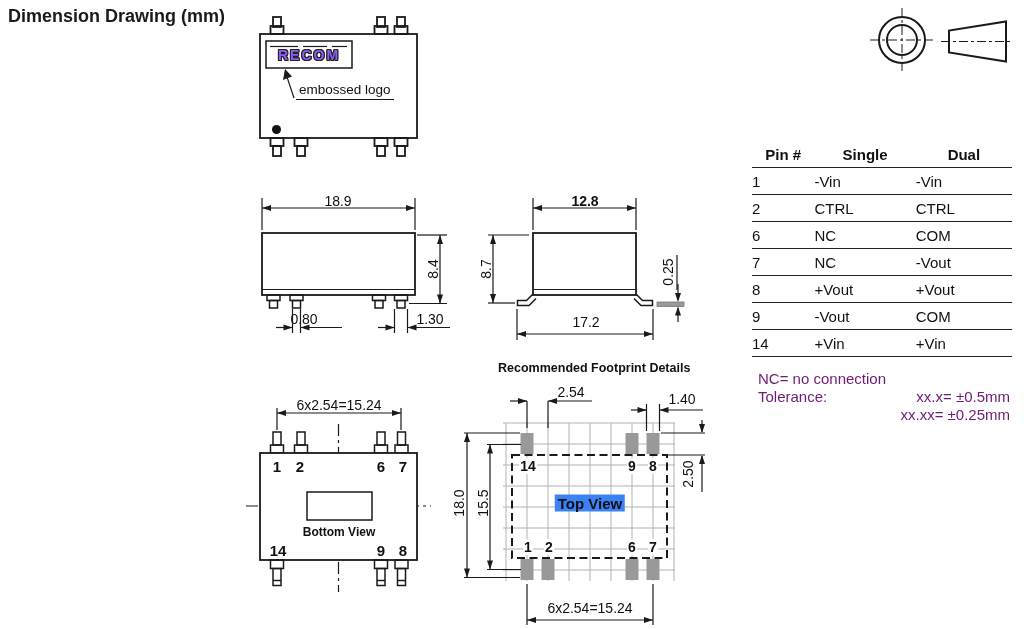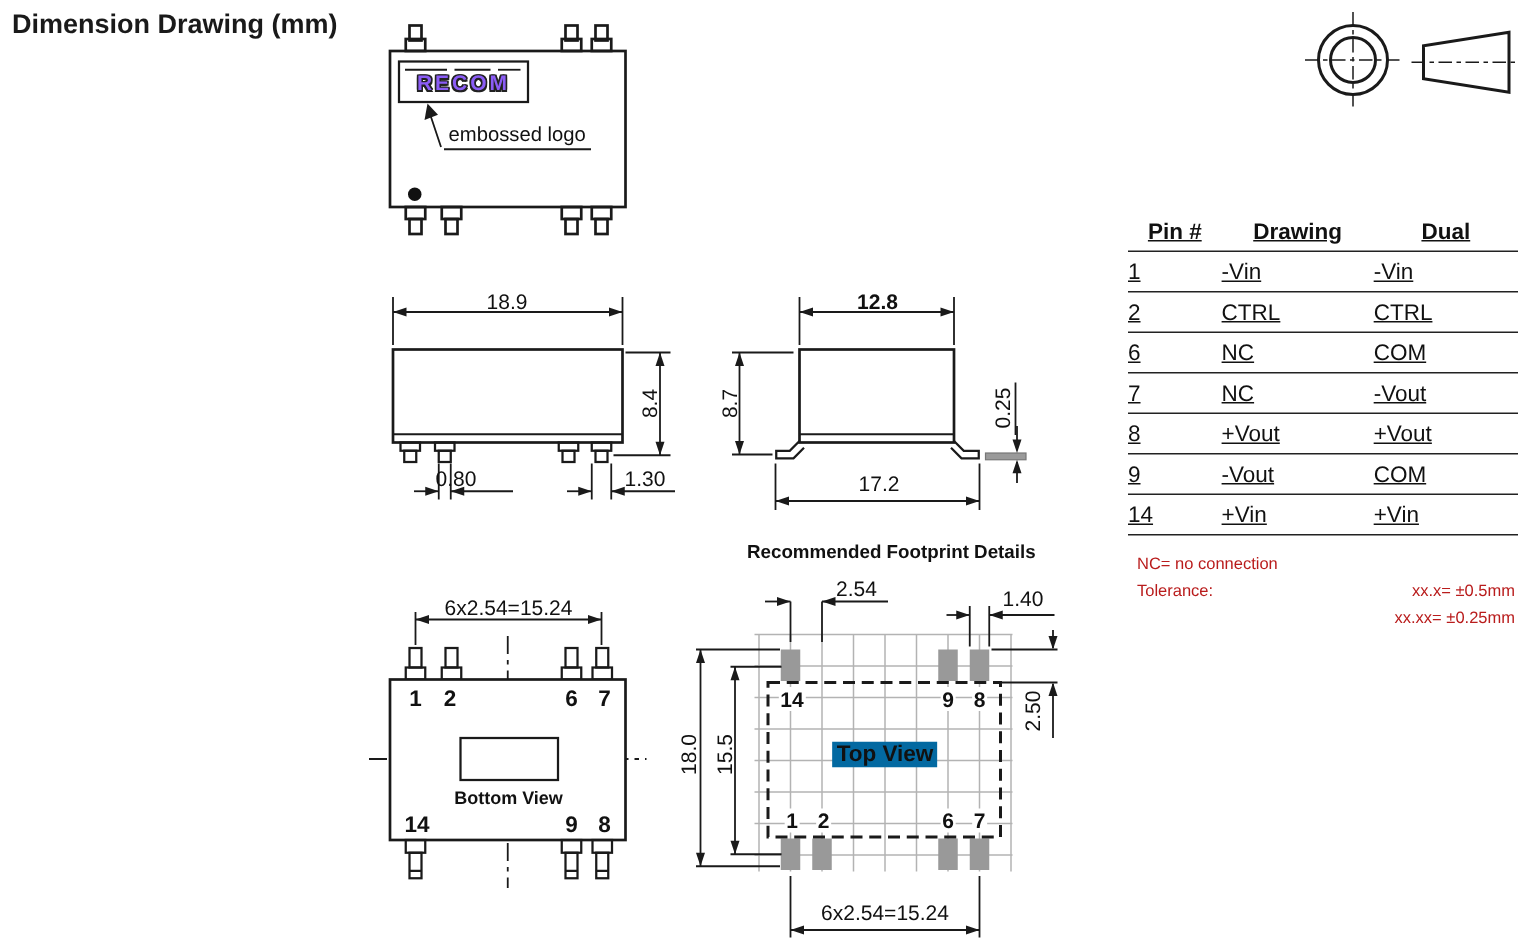--- a/index.html
+++ b/index.html
@@ -21,22 +21,22 @@
              letter-spacing:2px;color:#8b5cf6;
              text-shadow:-1px 0 #222,1px 0 #222,0 -1px #222,0 1px #222,-1px -1px #222,1px 1px #222,-1px 1px #222,1px -1px #222;}
   .annot{font-size:13.5px;color:#111;}
   .fp-title{font-size:12.5px;font-weight:700;color:#111;}
   
   .pin-info-title{left:757px;top:114px;font-size:17px;font-weight:700;}
   table.pinning{position:absolute;left:752px;top:141px;width:260px;border-collapse:collapse;
                 font-size:15px;color:#111;table-layout:fixed;}
   table.pinning th{font-weight:700;}
   table.pinning th,table.pinning td{height:26px;padding:0;
-                border-bottom:1.5px solid #222;text-decoration:underline;}
-  .note{font-size:11px;color:#b91c1c;}
+                border-bottom:1.5px solid #222;}
+  .note{font-size:15px;color:#701a75;}
 </style>
 </head>
 <body>
 
 <div id="page">
 
   <svg width="1024" height="629" viewBox="0 0 1024 629">
 
     <g stroke="#1a1a1a" fill="none" stroke-width="1.8">
 
@@ -310,27 +310,27 @@
   <span class="dim v" style="left:483px;top:503px;">15.5</span>
   <span class="dim v" style="left:688px;top:474px;">2.50</span>
   <span class="dim" style="left:590px;top:608px;">6x2.54=15.24</span>
   <span class="padnum" style="left:528px;top:466px;">14</span>
   <span class="padnum" style="left:632px;top:466px;">9</span>
   <span class="padnum" style="left:653px;top:466px;">8</span>
   <span class="padnum" style="left:528px;top:547px;">1</span>
   <span class="padnum" style="left:549px;top:547px;">2</span>
   <span class="padnum" style="left:632px;top:547px;">6</span>
   <span class="padnum" style="left:653px;top:547px;">7</span>
-  <span class="caption" style="left:590px;top:503px;font-size:15px;background:#0369a1;padding:0 3px;">Top View</span>
+  <span class="caption" style="left:590px;top:503px;font-size:15px;background:#3b82f6;padding:0 3px;">Top View</span>
 
   <table class="pinning">
     <thead>
       <tr>
         <th style="width:24%;">Pin #</th>
-        <th style="width:39%;">Drawing</th>
+        <th style="width:39%;">Single</th>
         <th style="width:37%;">Dual</th>
       </tr>
     </thead>
     <tbody>
       <tr>
         <td>1</td>
         <td>-Vin</td>
         <td>-Vin</td>
       </tr>
       <tr>

